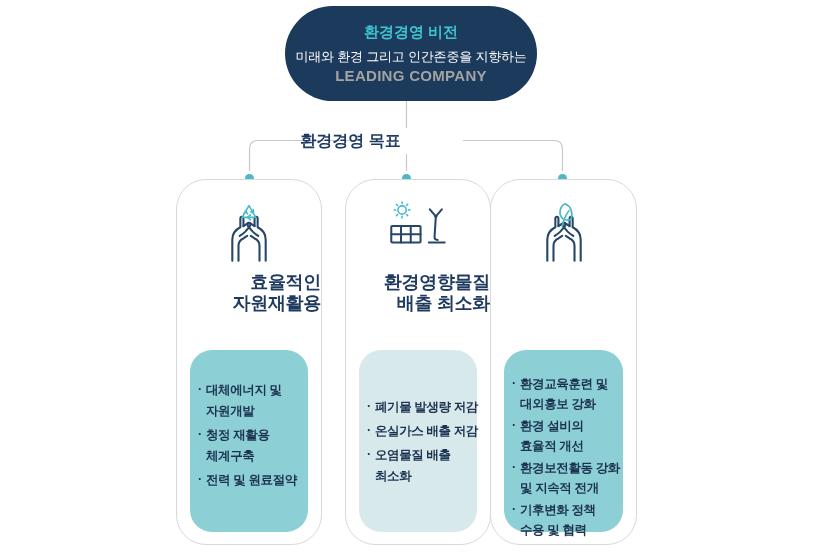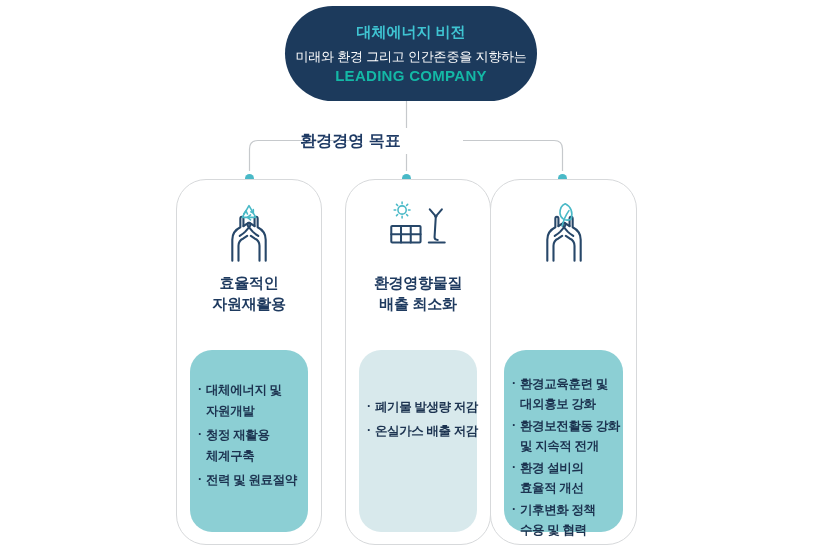--- a/index.html
+++ b/index.html
@@ -12,21 +12,21 @@
 
   
   .vision-box{
     position:absolute;left:285px;top:6px;width:252px;height:95px;
     background:#1c3a5c;border-radius:48px;
     display:flex;flex-direction:column;align-items:center;justify-content:center;
     text-align:center;
   }
   .vision-title{color:#3fc4d2;font-size:15px;font-weight:bold;margin-bottom:6px;}
   .vision-sub{color:#ffffff;font-size:13px;font-weight:normal;line-height:18px;letter-spacing:-0.2px;}
-  .vision-company{color:#14b8a6;font-size:15px;font-weight:bold;letter-spacing:0.3px;line-height:19px;}
+  .vision-company{color:#a3a3a3;font-size:15px;font-weight:bold;letter-spacing:0.3px;line-height:19px;}
 
   
   .goal-label{
     position:absolute;left:0;top:131px;width:701px;text-align:center;
     color:#1e3a64;font-size:16px;font-weight:bold;
   }
 
   .connectors{position:absolute;left:0;top:0;}
 
   
@@ -34,21 +34,21 @@
     position:absolute;top:179px;width:146px;height:366px;
     background:#ffffff;border:1px solid #d7d9db;border-radius:30px;
     box-sizing:border-box;
   }
   .card1{left:176px;}
   .card2{left:345px;}
   .card3{left:490px;width:147px;}
 
   .card .icon{display:flex;justify-content:center;align-items:center;margin-top:18px;height:66px;}
   .card .title{
-    margin-top:8px;text-align:center;font-size:15px;font-weight:bold;
+    margin-top:8px;text-align:right;font-size:18px;font-weight:bold;
     color:#1e3a5f;line-height:21px;white-space:pre-line;letter-spacing:-0.3px;
   }
 
   .inner{
     position:absolute;left:13px;right:13px;top:170px;bottom:12px;
     border-radius:22px;
   }
   .inner.teal{background:#8ccfd4;}
   .inner.light{background:#d8e9ec;}
 
@@ -76,21 +76,21 @@
       <path d="M406.5 154 V171"></path>
     </g>
     <g fill="#49b9c7">
       <circle cx="249.5" cy="178.5" r="4.5"></circle>
       <circle cx="406.5" cy="178.5" r="4.5"></circle>
       <circle cx="562.5" cy="178.5" r="4.5"></circle>
     </g>
   </svg>
 
   <div class="vision-box">
-    <div class="vision-title">대체에너지 비전</div>
+    <div class="vision-title">환경경영 비전</div>
     <div class="vision-sub">미래와 환경 그리고 인간존중을 지향하는</div>
     <div class="vision-company">LEADING COMPANY</div>
   </div>
 
   <div class="goal-label">환경경영 목표</div>
 
   <div class="card card1">
     <div class="icon">
       <svg width="68" height="62" viewBox="0 0 110 100">
         <g stroke="#274769" stroke-width="3.4" fill="none" stroke-linecap="round" stroke-linejoin="round">
@@ -139,20 +139,22 @@
           <path d="M30 4.5 V7 M30 27 V29.5 M17.5 17 H20 M40 17 H42.5 M21.2 8.2 L23 10 M38.8 8.2 L37 10 M21.2 25.8 L23 24 M38.8 25.8 L37 24"></path>
         </g>
       </svg>
     </div>
     <div class="title">환경영향물질
 배출 최소화</div>
     <div class="inner light">
       <ul>
         <li>폐기물 발생량 저감</li>
         <li>온실가스 배출 저감</li>
+        <li>오염물질 배출
+최소화</li>
       </ul>
     </div>
   </div>
 
   <div class="card card3">
     <div class="icon">
       <svg width="68" height="62" viewBox="0 0 110 100">
         <g stroke="#274769" stroke-width="3.4" fill="none" stroke-linecap="round" stroke-linejoin="round">
           <path d="M28 98 V64 C28 54 33 48 41 44 L41 30 C41 26 46 26 46 30 V42"></path>
           <path d="M46 42 L52 38 C56 35 59 39 56 43 L49 51 C46 54 43 56 40 58"></path>
@@ -166,23 +168,23 @@
         <g stroke="#49b9c7" stroke-width="2.6" fill="none" stroke-linecap="round" stroke-linejoin="round">
           <path d="M57 6 C66 10 70 20 66.5 31 C57 35 49 30 48.5 21 C48.5 13 52 8 57 6 Z"></path>
           <path d="M52 42 C54 33 58 24 63 17"></path>
         </g>
       </svg>
     </div>
     <div class="inner teal">
       <ul>
         <li>환경교육훈련 및
 대외홍보 강화</li>
+        <li>환경 설비의
+효율적 개선</li>
         <li>환경보전활동 강화
 및 지속적 전개</li>
-        <li>환경 설비의
-효율적 개선</li>
         <li>기후변화 정책
 수용 및 협력</li>
       </ul>
     </div>
   </div>
 
 </div>
 
 </body></html>

